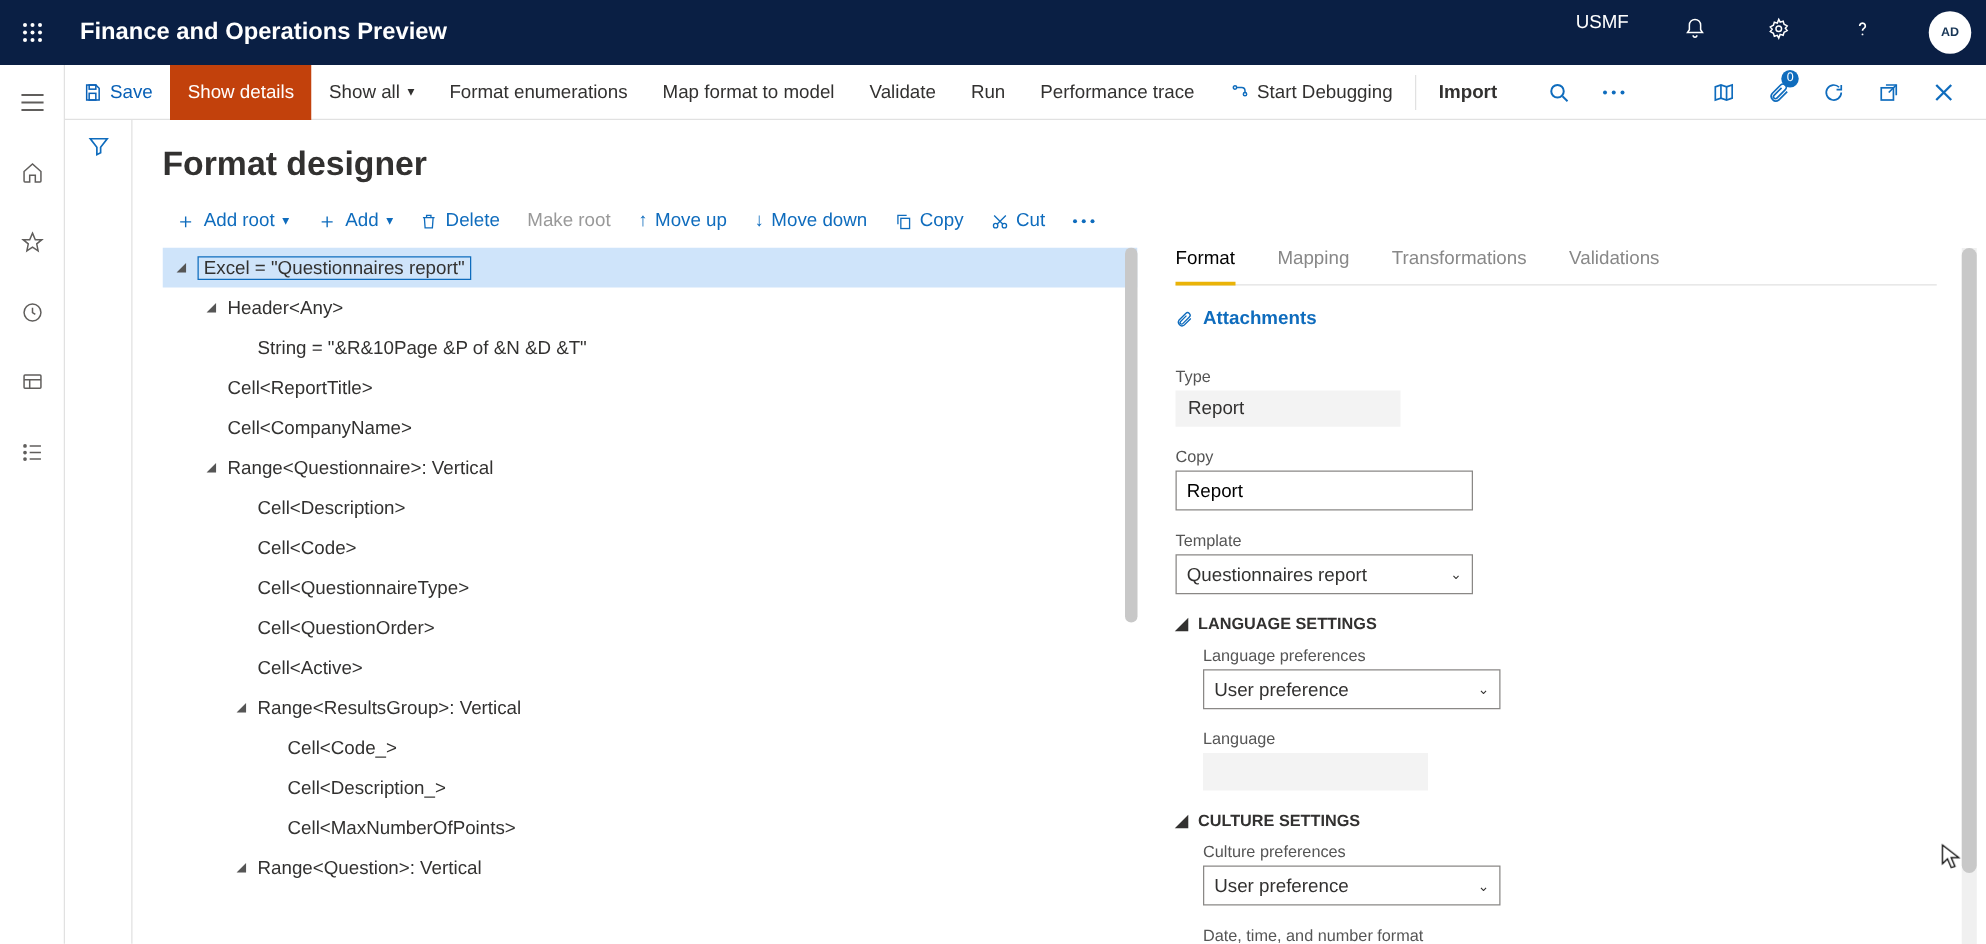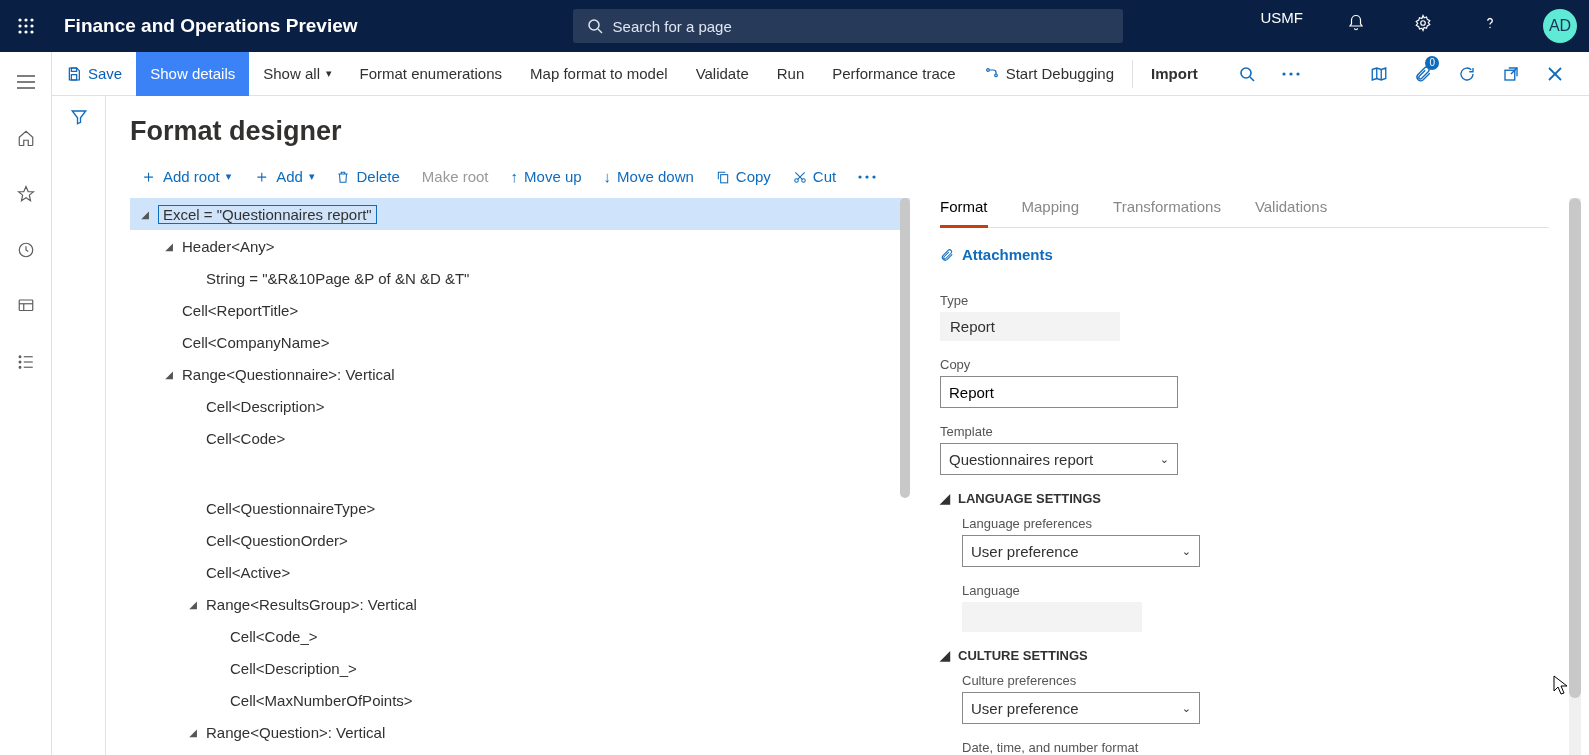--- a/index.html
+++ b/index.html
@@ -9,26 +9,26 @@
   .topnav { display: flex; align-items: center; height: 52px; background: #0a1f44; color: #fff; }
   .topnav .waffle { width: 52px; display: flex; align-items: center; justify-content: center; cursor: pointer; }
   .topnav .title { padding-left: 12px; font-size: 19px; font-weight: 600; }
   .topnav .spacer1 { flex: 0 0 215px; }
   .topnav .search { display: flex; align-items: center; width: 550px; height: 34px; background: rgba(255,255,255,.12); border-radius: 3px; padding: 0 14px; color: #e0e6ef; font-size: 15px; }
   .topnav .search svg { margin-right: 10px; flex-shrink:0; }
   .topnav .spacer2 { flex: 1; }
   .topnav .right { display: flex; align-items: flex-start; gap: 39px; padding-right: 12px; }
   .topnav .right .txt { font-size: 15px; }
   .topnav .right .iconbtn { display:flex; align-items:center; justify-content:center; width:28px; height:28px; cursor:pointer; }
-  .topnav .avatar { width: 34px; height: 34px; border-radius: 50%; background: #5eead4; color: #183656; display: flex; align-items: center; justify-content: center; font-size: 16px; font-weight:400; cursor:pointer; }
+  .topnav .avatar { width: 34px; height: 34px; border-radius: 50%; background: #ffffff; color: #183656; display: flex; align-items: center; justify-content: center; font-size: 10px; font-weight:700; cursor:pointer; }
   
   
   .cmdbar { display: flex; align-items: center; height: 44px; border-bottom: 1px solid #e1e1e1; background:#fff; padding-left:52px; }
   .cmdbar .btn { display: flex; align-items: center; height: 44px; padding: 0 14px; font-size: 15px; cursor: pointer; gap:6px; color:#323130; }
-  .cmdbar .btn.primary { background: #3b82f6; color: #fff; }
+  .cmdbar .btn.primary { background: #c2410c; color: #fff; }
   .cmdbar .btn.save { color:#0860b6; }
   .cmdbar .sep { width:1px; height:28px; background:#e1e1e1; margin:0 4px; }
   .cmdbar .right { margin-left:auto; display:flex; align-items:center; gap:8px; padding-right:16px; }
   .cmdbar .iconbtn { width:36px; height:44px; display:flex; align-items:center; justify-content:center; cursor:pointer; color:#0F6CBD; }
   .cmdbar .badge-wrap { position:relative; }
   .cmdbar .badge { position:absolute; top:4px; right:2px; background:#0F6CBD; color:#fff; font-size:10px; border-radius:8px; padding:0 4px; line-height:14px; }
   
   
   .leftrail { position:absolute; top:52px; left:0; width:52px; bottom:0; border-right:1px solid #e1e1e1; background:#fff; display:flex; flex-direction:column; align-items:center; gap:24px; padding-top:14px; }
   .leftrail .iconbtn { width:32px; height:32px; display:flex; align-items:center; justify-content:center; cursor:pointer; color:#605e5c; }
@@ -55,21 +55,21 @@
   .tree-row { display:flex; align-items:center; height:32px; font-size:15px; white-space:nowrap; }
   .tree-row .tw { width:14px; display:inline-flex; justify-content:center; color:#555; cursor:pointer; margin-right:6px; }
   .tree-row.sel { background:#cfe4fa; }
   .tree-row.sel .nodelabel { border:1px solid #0F6CBD; padding:0 4px; background:#cfe4fa; }
   .tree-scrollbar { position:absolute; right:0; top:0; width:10px; height:300px; background:#c8c8c8; border-radius:5px; }
   
   
   .rightpane { flex:1; padding-left:30px; padding-right:40px; overflow-y:auto; position:relative; }
   .tabs { display:flex; gap:34px; border-bottom:1px solid #e1e1e1; margin-bottom:18px; }
   .tabs .tab { padding:0 0 10px 0; font-size:15px; color:#888; cursor:pointer; }
-  .tabs .tab.active { color:#000; border-bottom:3px solid #c2410c; margin-bottom:-1px; font-weight:500; }
+  .tabs .tab.active { color:#000; border-bottom:3px solid #eab308; margin-bottom:-1px; font-weight:500; }
   
   .attach { display:flex; align-items:flex-end; gap:8px; color:#0F6CBD; font-size:15px; margin-bottom:30px; cursor:pointer;font-weight:bold; }
   
   .fld { margin-bottom:16px; }
   .fld label { display:block; font-size:13px; color:#555; margin-bottom:4px; }
   .fld .ro { background:#f3f3f3; padding:6px 10px; font-size:15px; width:180px; }
   .fld input[type=text] { width:238px; height:32px; border:1px solid #8a8886; padding:0 8px; font-size:15px; background:#fff; }
   .fld .select { width:238px; height:32px; border:1px solid #8a8886; display:flex; align-items:center; justify-content:space-between; padding:0 8px; font-size:15px; background:#fff; cursor:pointer; }
   
   .section-hdr { display:flex; align-items:center; gap:8px; font-size:13px; font-weight:700; margin:8px 0 10px 0; cursor:pointer; }
@@ -94,27 +94,20 @@
         <circle cx="3" cy="9" r="1.6"></circle>
         <circle cx="9" cy="9" r="1.6"></circle>
         <circle cx="15" cy="9" r="1.6"></circle>
         <circle cx="3" cy="15" r="1.6"></circle>
         <circle cx="9" cy="15" r="1.6"></circle>
         <circle cx="15" cy="15" r="1.6"></circle>
       </svg>
   </div>
   <div class="title">Finance and Operations Preview</div>
   <div class="spacer1"></div>
-  <div class="search">
-    <svg width="16" height="16" viewBox="0 0 16 16" fill="none" stroke="#e0e6ef" stroke-width="1.5">
-        <circle cx="7" cy="7" r="5"></circle>
-        <line x1="11" y1="11" x2="15" y2="15"></line>
-      </svg>
-    <span>Search for a page</span>
-  </div>
   <div class="spacer2"></div>
   <div class="right">
     <span class="txt">USMF</span>
     <span class="iconbtn">
       <svg width="18" height="18" viewBox="0 0 24 24" fill="none" stroke="#fff" stroke-width="1.6">
           <path d="M6 8a6 6 0 1 1 12 0v5l2 3H4l2-3V8z"></path>
           <path d="M10 19a2 2 0 0 0 4 0"></path>
         </svg>
     </span>
     <span class="iconbtn">
@@ -346,21 +339,21 @@
           <div class="tree-row" style="padding-left: 32px;">
             <span class="tw" style="font-size: 10px;">◢</span>
             <span class="nodelabel">Range&lt;Questionnaire&gt;: Vertical</span>
           </div>
           <div class="tree-row" style="padding-left: 76px;">
             <span class="nodelabel">Cell&lt;Description&gt;</span>
           </div>
           <div class="tree-row" style="padding-left: 76px;">
             <span class="nodelabel">Cell&lt;Code&gt;</span>
           </div>
-          <div class="tree-row" style="padding-left: 76px; margin-top: 38px;">
+          <div class="tree-row" style="padding-left: 76px;">
             <span class="nodelabel">Cell&lt;QuestionnaireType&gt;</span>
           </div>
           <div class="tree-row" style="padding-left: 76px;">
             <span class="nodelabel">Cell&lt;QuestionOrder&gt;</span>
           </div>
           <div class="tree-row" style="padding-left: 76px;">
             <span class="nodelabel">Cell&lt;Active&gt;</span>
           </div>
           <div class="tree-row" style="padding-left: 56px;">
             <span class="tw" style="font-size: 10px;">◢</span>

